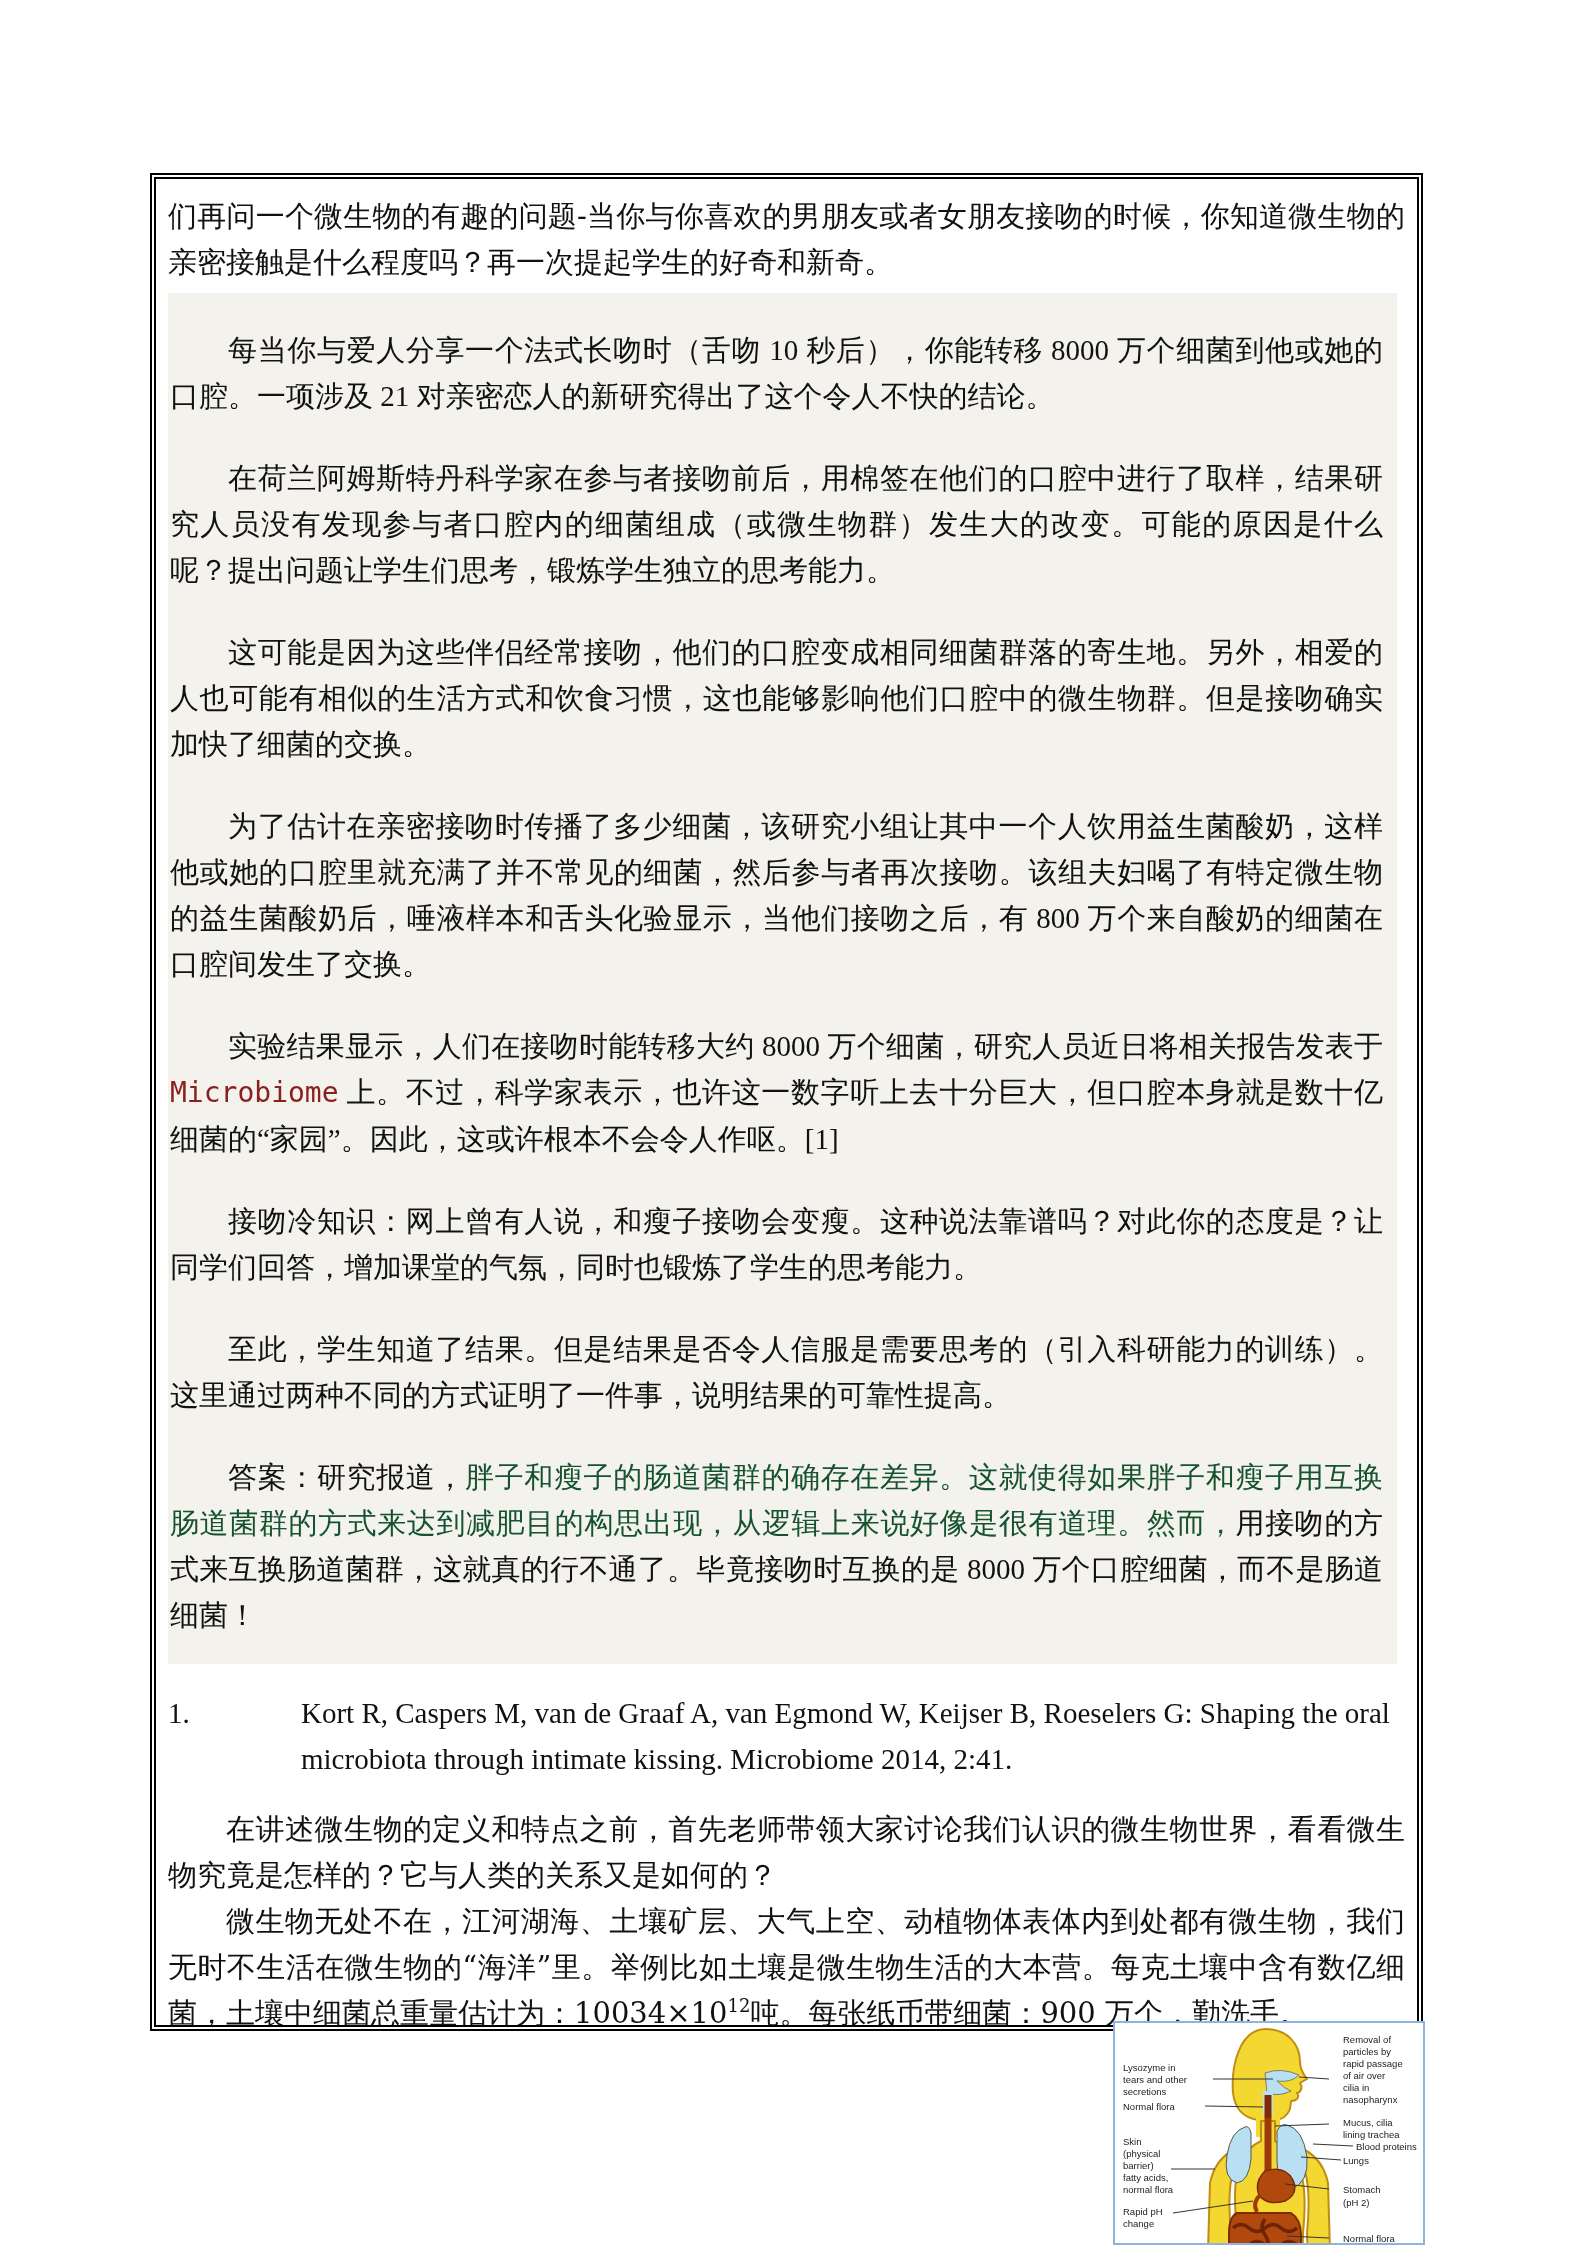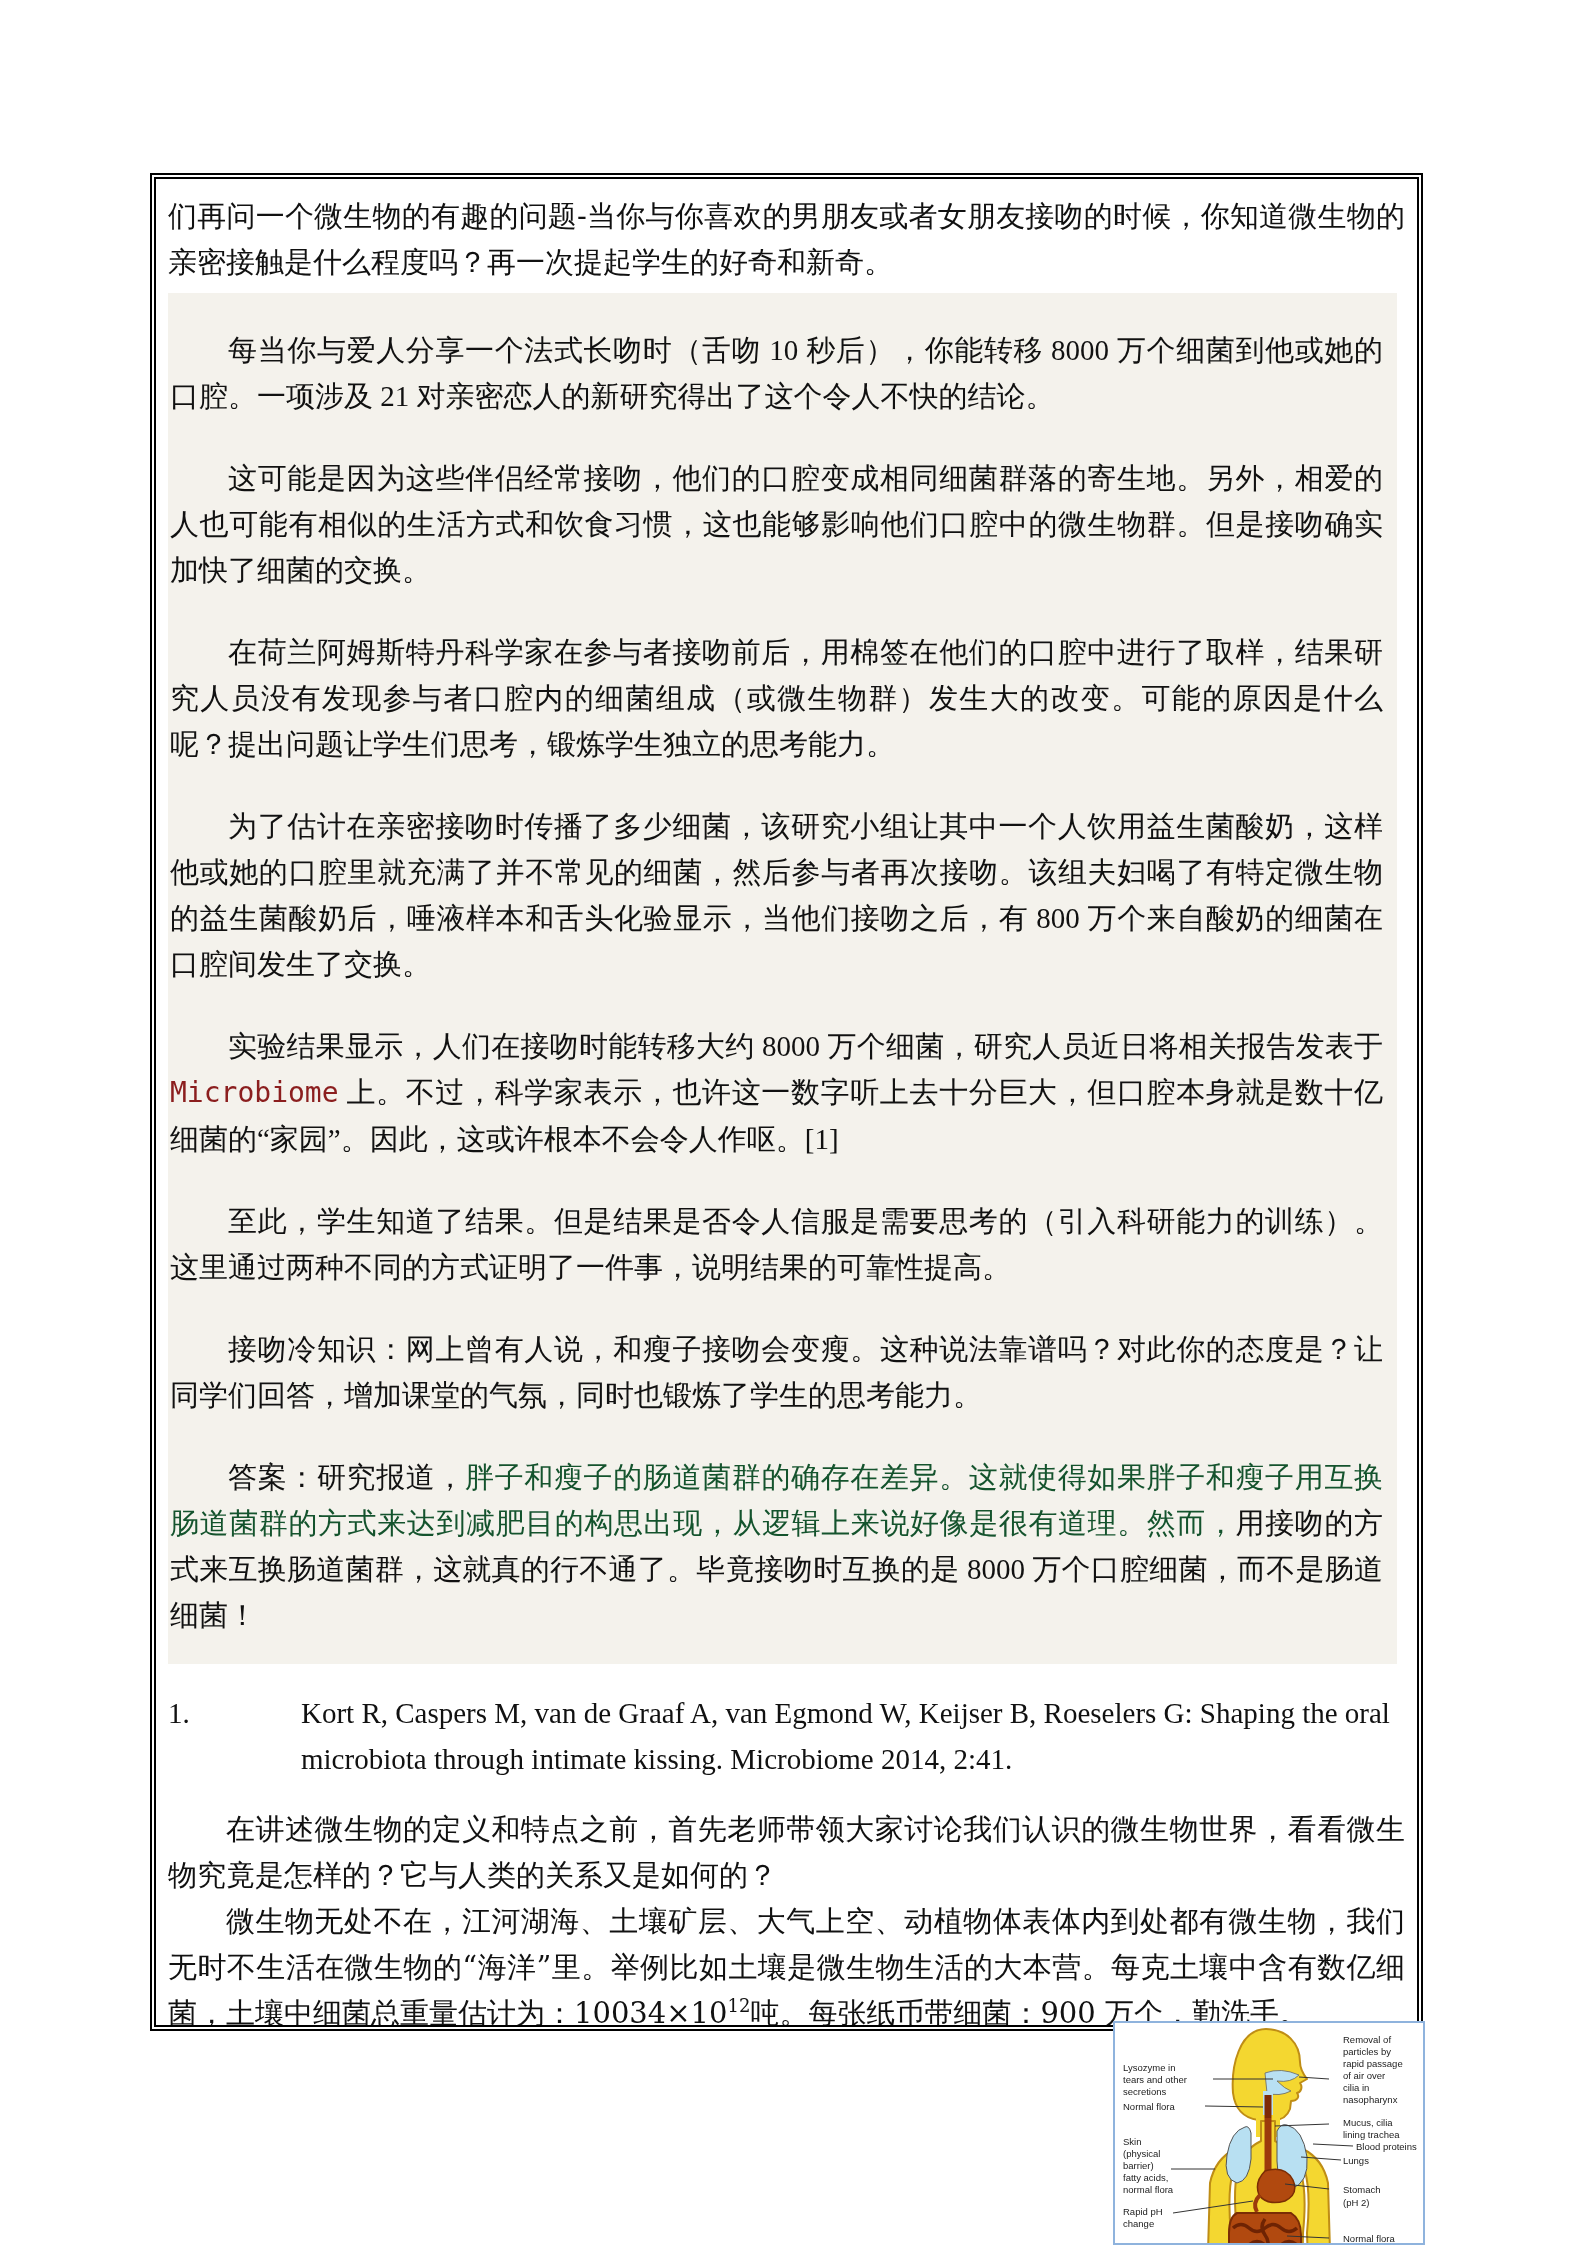--- a/index.html
+++ b/index.html
@@ -69,26 +69,26 @@
 <body>
 
 <div class="page">
 
   <div class="doc-table">
 
     <p class="kai">们再问一个微生物的有趣的问题-当你与你喜欢的男朋友或者女朋友接吻的时候，你知道微生物的亲密接触是什么程度吗？再一次提起学生的好奇和新奇。</p>
 
     <div class="quote-block">
       <p class="song indent">每当你与爱人分享一个法式长吻时（舌吻 10 秒后），你能转移 8000 万个细菌到他或她的口腔。一项涉及 21 对亲密恋人的新研究得出了这个令人不快的结论。</p>
+      <p class="song indent">在荷兰阿姆斯特丹科学家在参与者接吻前后，用棉签在他们的口腔中进行了取样，结果研究人员没有发现参与者口腔内的细菌组成（或微生物群）发生大的改变。可能的原因是什么呢？提出问题让学生们思考，锻炼学生独立的思考能力。</p>
       <p class="song indent">这可能是因为这些伴侣经常接吻，他们的口腔变成相同细菌群落的寄生地。另外，相爱的人也可能有相似的生活方式和饮食习惯，这也能够影响他们口腔中的微生物群。但是接吻确实加快了细菌的交换。</p>
-      <p class="song indent">在荷兰阿姆斯特丹科学家在参与者接吻前后，用棉签在他们的口腔中进行了取样，结果研究人员没有发现参与者口腔内的细菌组成（或微生物群）发生大的改变。可能的原因是什么呢？提出问题让学生们思考，锻炼学生独立的思考能力。</p>
       <p class="song indent">为了估计在亲密接吻时传播了多少细菌，该研究小组让其中一个人饮用益生菌酸奶，这样他或她的口腔里就充满了并不常见的细菌，然后参与者再次接吻。该组夫妇喝了有特定微生物的益生菌酸奶后，唾液样本和舌头化验显示，当他们接吻之后，有 800 万个来自酸奶的细菌在口腔间发生了交换。</p>
       <p class="song indent"><span>实验结果显示，人们在接吻时能转移大约 8000 万个细菌，研究人员近日将相关报告发表于</span><span class="journal">Microbiome</span><span> 上。不过，科学家表示，也许这一数字听上去十分巨大，但口腔本身就是数十亿细菌的“家园”。因此，这或许根本不会令人作呕。[1]</span></p>
+      <p class="song indent">接吻冷知识：网上曾有人说，和瘦子接吻会变瘦。这种说法靠谱吗？对此你的态度是？让同学们回答，增加课堂的气氛，同时也锻炼了学生的思考能力。</p>
       <p class="song indent">至此，学生知道了结果。但是结果是否令人信服是需要思考的（引入科研能力的训练）。这里通过两种不同的方式证明了一件事，说明结果的可靠性提高。</p>
-      <p class="song indent">接吻冷知识：网上曾有人说，和瘦子接吻会变瘦。这种说法靠谱吗？对此你的态度是？让同学们回答，增加课堂的气氛，同时也锻炼了学生的思考能力。</p>
       <p class="song indent"><span>答案：研究报道，</span><span class="red">胖子和瘦子的肠道菌群的确存在差异。这就使得如果胖子和瘦子用互换肠道菌群的方式来达到减肥目的构思出现，从逻辑上来说好像是很有道理。然而，</span><span>用接吻的方式来互换肠道菌群，这就真的行不通了。毕竟接吻时互换的是 8000 万个口腔细菌，而不是肠道细菌！</span></p>
     </div>
 
     <div class="ref-item">
       <span class="ref-num">1.</span>
       <span class="ref-text">Kort R, Caspers M, van de Graaf A, van Egmond W, Keijser B, Roeselers G: Shaping the oral microbiota through intimate kissing. Microbiome 2014, 2:41.</span>
     </div>
 
     <div class="outro">
       <p class="kai indent">在讲述微生物的定义和特点之前，首先老师带领大家讨论我们认识的微生物世界，看看微生物究竟是怎样的？它与人类的关系又是如何的？</p>

